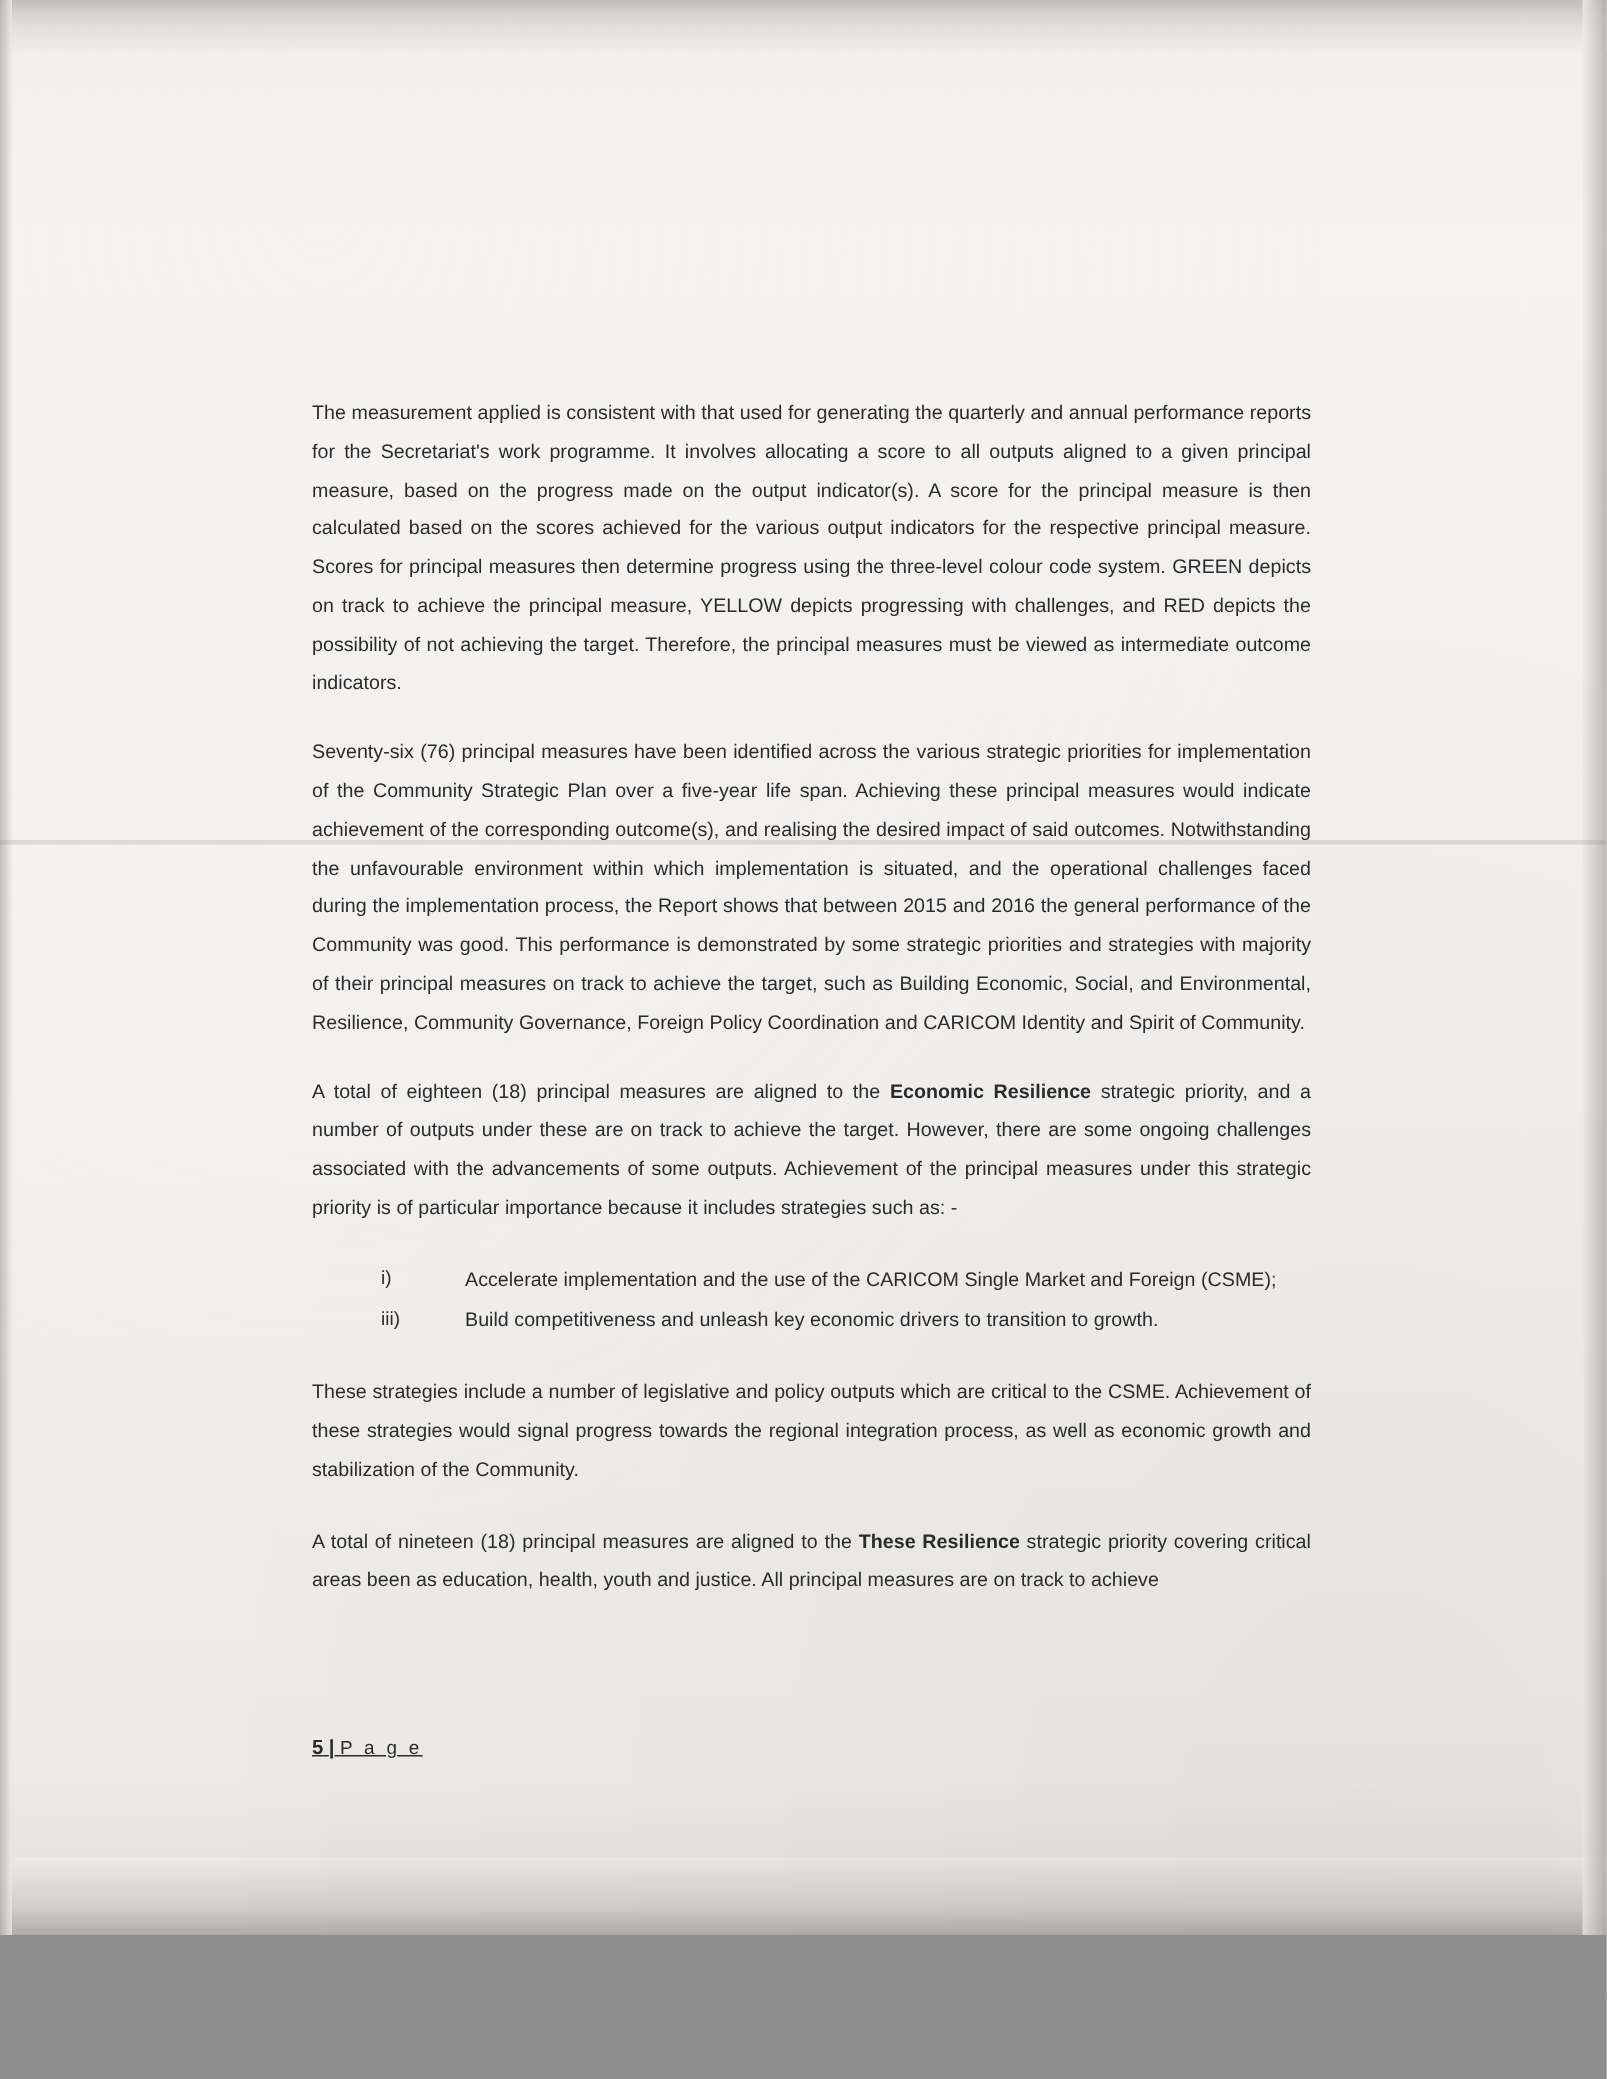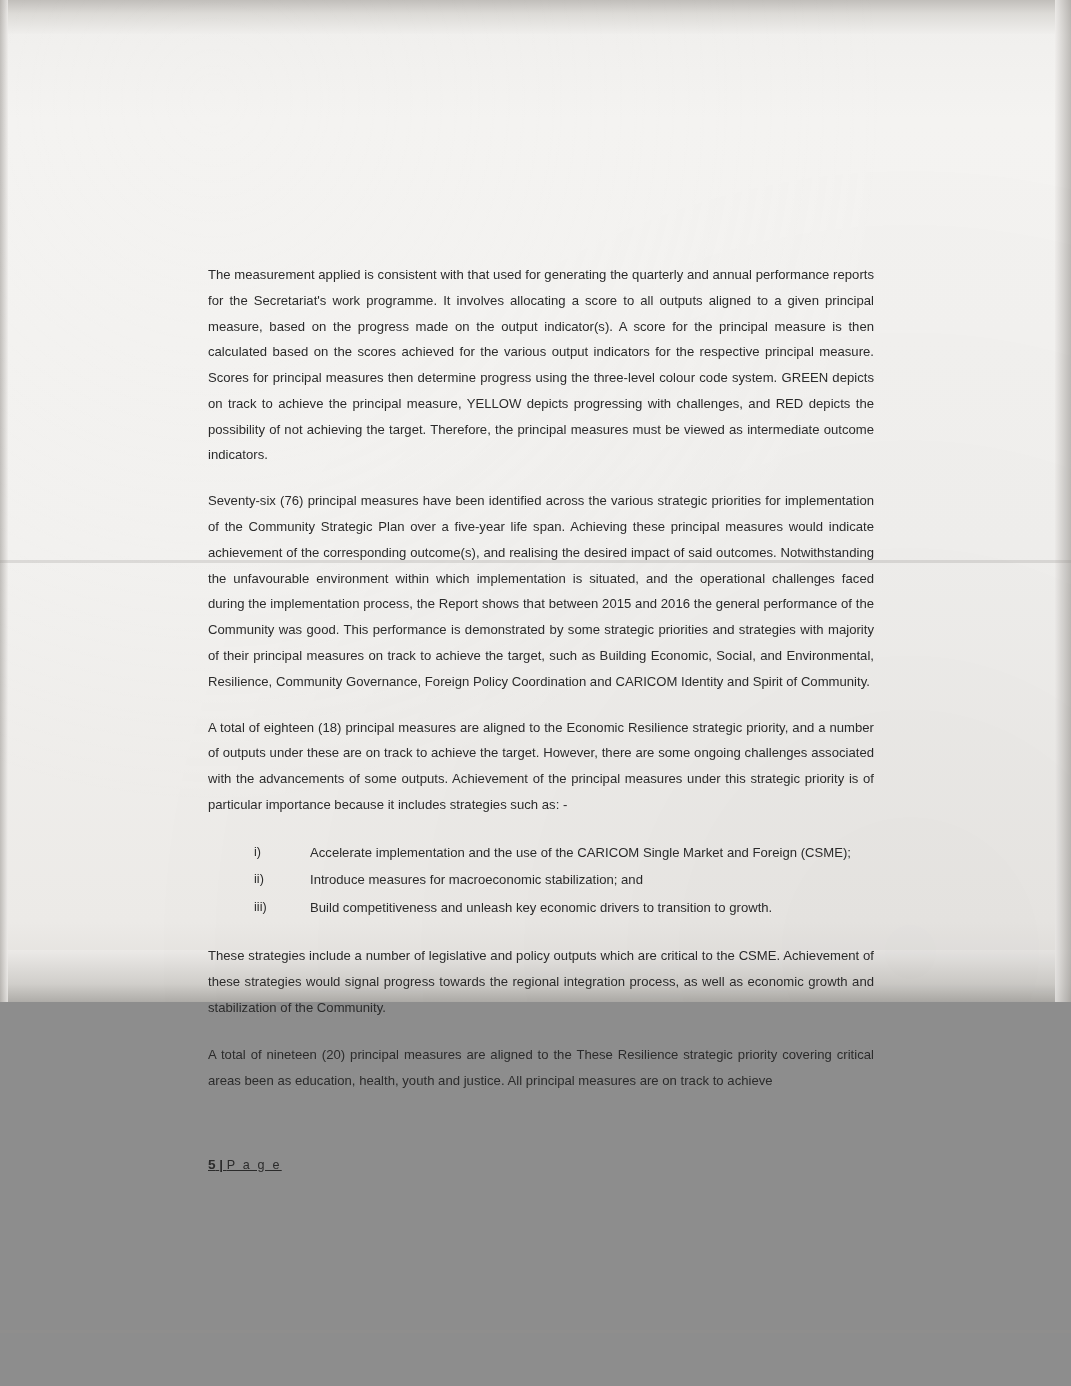--- a/index.html
+++ b/index.html
@@ -9,21 +9,21 @@
   }
   body {
     width: 1071px;
     height: 1386px;
     overflow: hidden;
     font-family: "Liberation Sans", sans-serif;
   }
   #page {
     position: relative;
     width: 1071px;
-    height: 1002px;
+    height: 1290px;
     background: #f3f2f0;
     background-image:
       linear-gradient(180deg, #efeeec 0%, #f4f3f1 12%, #f2f1ef 55%, #eceae7 92%, #dedbd7 100%),
       linear-gradient(90deg, #e9e7e4 0%, #f4f3f1 6%, #f3f2f0 92%, #e4e1dd 100%);
     box-sizing: border-box;
   }
   
   .band {
     position: absolute;
     left: 0;
@@ -73,21 +73,21 @@
     letter-spacing: .02px;
   }
   .doc p {
     margin: 0 0 22px 0;
     text-align: justify;
     text-justify: inter-word;
   }
   .doc p.tight {
     margin-bottom: 20px;
   }
-  b, .bold { font-weight: normal; }
+  b, .bold { font-weight: bold; }
   ol.roman {
     list-style: none;
     margin: 0 0 22px 0;
     padding: 0;
   }
   ol.roman li {
     position: relative;
     padding-left: 102px;
     margin-bottom: 2px;
     text-align: justify;
@@ -146,32 +146,28 @@
     <p class="tight">Seventy-six (76) principal measures have been identified across the various strategic priorities for implementation of the Community Strategic Plan over a five-year life span.  Achieving these principal measures would indicate achievement of the corresponding outcome(s), and realising the desired impact of said outcomes.  Notwithstanding the unfavourable environment within which implementation is situated, and the operational challenges faced during the implementation process, the Report shows that between 2015 and 2016 the general performance of the Community was good.  This performance is demonstrated by some strategic priorities and strategies with majority of their principal measures on track to achieve the target, such as Building Economic, Social, and Environmental, Resilience, Community Governance, Foreign Policy Coordination and CARICOM Identity and Spirit of Community.</p>
 
     <p><span>A total of eighteen (18) principal measures are aligned to the </span><b>Economic Resilience</b><span> strategic priority, and a number of outputs under these are on track to achieve the target. However, there are some ongoing challenges associated with the advancements of some outputs. Achievement of the principal measures under this strategic priority is of particular importance because it includes strategies such as: -</span></p>
 
     <ol class="roman">
       <li>
         <span class="marker">i)</span>
         <span>Accelerate implementation and the use of the CARICOM Single Market and Foreign (CSME);</span>
       </li>
       <li>
-        <span class="marker">ii)</span>
-        <span>Introduce measures for macroeconomic stabilization; and</span>
-      </li>
-      <li>
         <span class="marker">iii)</span>
         <span>Build competitiveness and unleash key economic drivers to transition to growth.</span>
       </li>
     </ol>
 
     <p>These strategies include a number of legislative and policy outputs which are critical to the CSME. Achievement of these strategies would signal progress towards the regional integration process, as well as economic growth and stabilization of the Community.</p>
 
-    <p><span>A total of nineteen (20) principal measures are aligned to the </span><b>These Resilience</b><span> strategic priority covering critical areas been as education, health, youth and justice.  All principal measures are on track to achieve</span></p>
+    <p><span>A total of nineteen (18) principal measures are aligned to the </span><b>These Resilience</b><span> strategic priority covering critical areas been as education, health, youth and justice.  All principal measures are on track to achieve</span></p>
 
   </div>
 
   <div class="footer">
     <span class="num">5</span>
     <span class="num">|</span>
     <span class="lbl">P a g e</span>
   </div>
 
   <div class="noise"></div>

